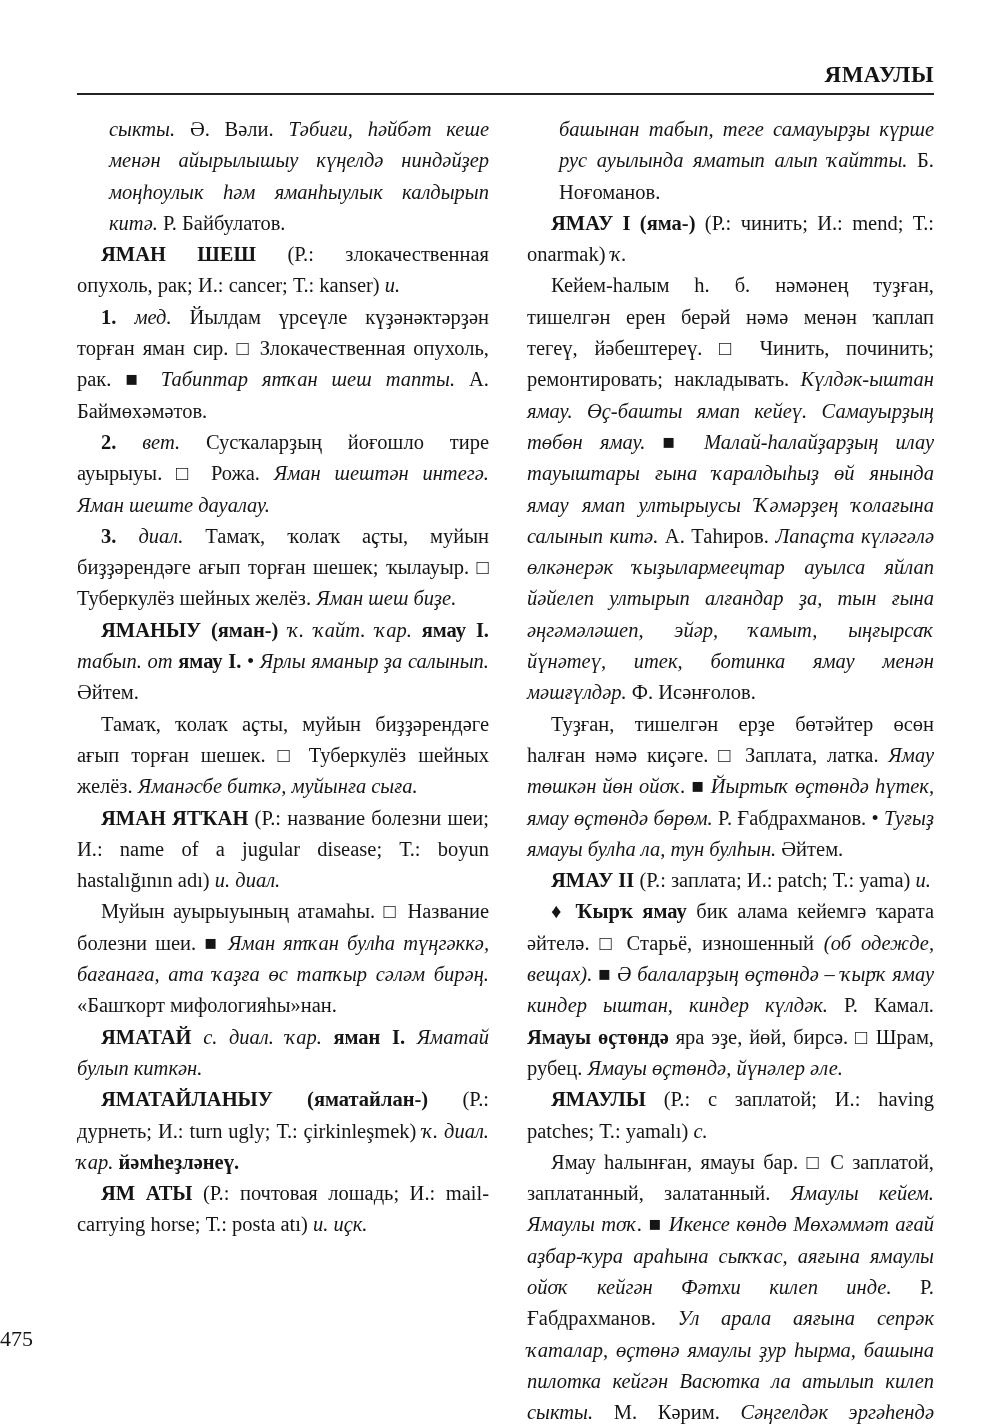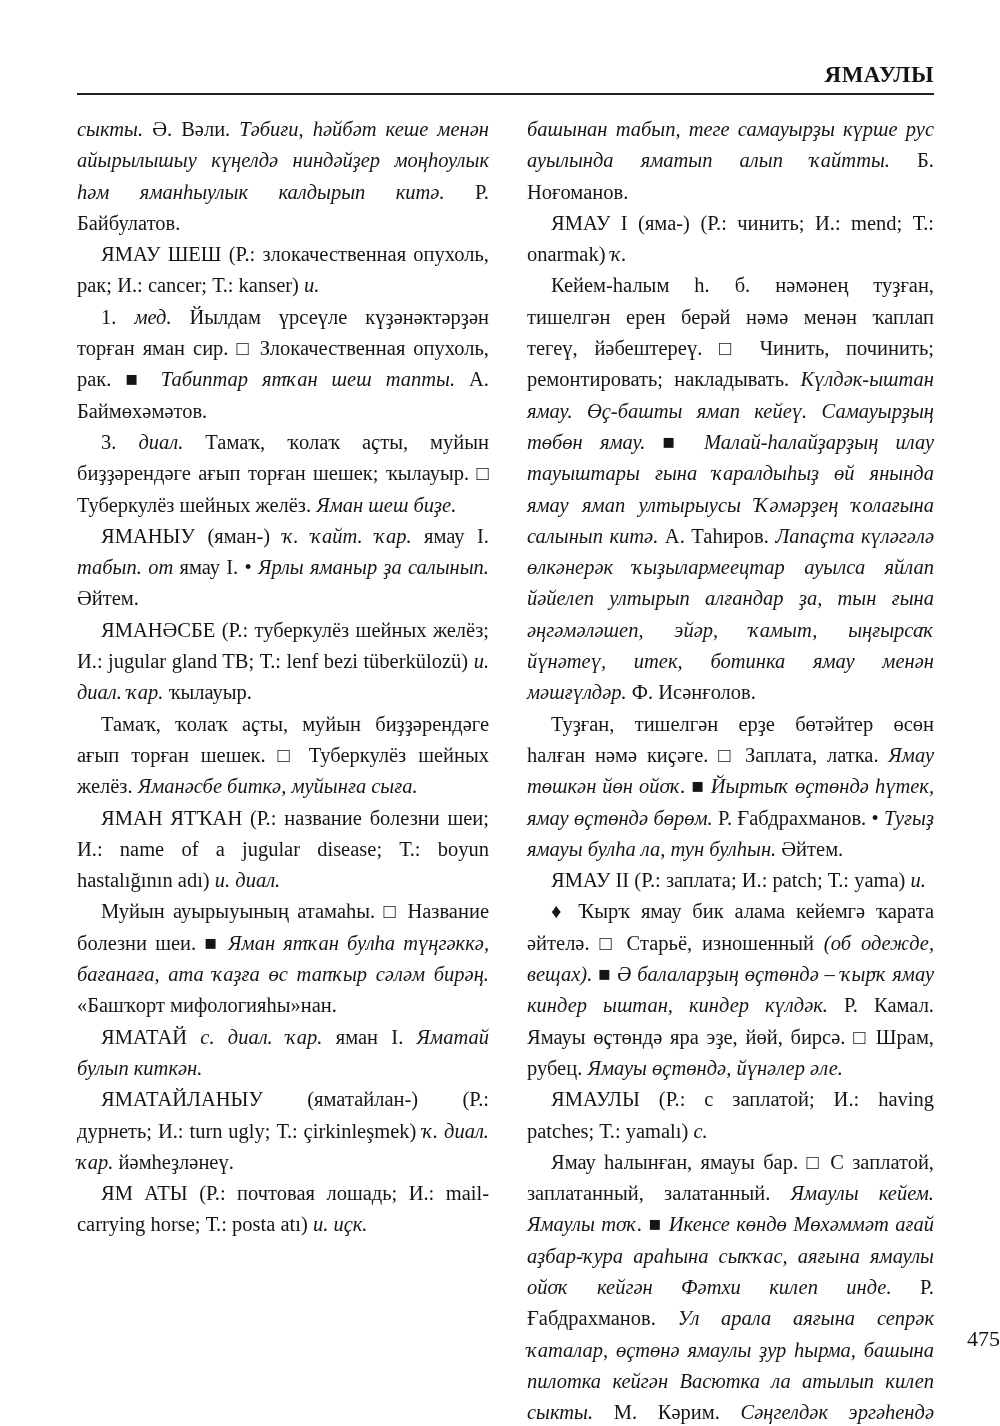--- a/index.html
+++ b/index.html
@@ -5,40 +5,40 @@
   html, body { margin: 0; padding: 0; background: #ffffff; }
   body { width: 1000px; height: 1426px; position: relative; overflow: hidden;
          font-family: "Liberation Serif", "DejaVu Serif", serif; color: #151515; }
   .header { position: absolute; left: 77px; top: 54px; width: 857px; height: 40px; }
   .running-head { position: absolute; right: 0; top: 8px; font-weight: bold; font-size: 23px; letter-spacing: 0.5px; }
   .rule { position: absolute; left: 0; right: 0; top: 39px; border-top: 2px solid #222; }
   .column { position: absolute; top: 114px; font-size: 20.5px; line-height: 31.3px; text-align: justify; }
   .col-left { left: 77px; width: 412px; }
   .col-right { left: 527px; width: 407px; }
   .para { margin: 0; text-indent: 24px; hyphens: manual; }
-  .para.cont { text-indent: 0; }
-  .para .b { font-weight: normal; }
+  .para.cont { text-indent: 0; margin-left: 32px; }
+  .para .b { font-weight: bold; }
   .para .i { font-style: italic; }
-  .page-number { position: absolute; left: 0; right: 0; top: 1326px; text-align: right; font-size: 22px; }
+  .page-number { position: absolute; left: 0; right: 0; top: 1326px; text-align: left; font-size: 22px; }
 </style>
 </head>
 <body>
 
 <div class="header">
   <div class="running-head">ЯМАУЛЫ</div>
   <div class="rule"></div>
 </div>
 
 <div class="column col-left">
     <p class="para cont"><span class="i">сыкты.</span><span> Ә. Вәли. </span><span class="i">Тәбиғи, һәйбәт кеше менән айырылышыу күңелдә ниндәйҙер моңһоулык һәм яманһыулык калдырып китә.</span><span> Р. Байбулатов.</span></p>
-    <p class="para"><span class="b">ЯМАУ ШЕШ</span><span> (Р.: злокачественная опухоль, рак; И.: cancer; Т.: kanser) </span><span class="i">и.</span></p>
+    <p class="para"><span class="b">ЯМАН ШЕШ</span><span> (Р.: злокачественная опухоль, рак; И.: cancer; Т.: kanser) </span><span class="i">и.</span></p>
     <p class="para"><span class="b">1. </span><span class="i">мед.</span><span> Йылдам үрсеүле күҙәнәктәрҙән торған яман сир. □ Злокачественная опухоль, рак. ■ </span><span class="i">Табиптар ятҡан шеш тапты.</span><span> А. Баймөхәмәтов.</span></p>
+    <p class="para"><span class="b">2. </span><span class="i">вет.</span><span> Сусҡаларҙың йоғошло тире ауырыуы. □ Рожа. </span><span class="i">Яман шештән интегә. Яман шеште дауалау.</span></p>
     <p class="para"><span class="b">3. </span><span class="i">диал.</span><span> Тамаҡ, ҡолаҡ аҫты, муйын биҙҙәрендәге ағып торған шешек; ҡылауыр. □ Туберкулёз шейных желёз. </span><span class="i">Яман шеш биҙе.</span></p>
     <p class="para"><span class="b">ЯМАНЫУ (яман-)</span><span class="i"> ҡ. ҡайт. ҡар.</span><span class="b"> ямау I.</span><span class="i"> табып. от</span><span class="b"> ямау I.</span><span> • </span><span class="i">Ярлы яманыр ҙа салынып.</span><span> Әйтем.</span></p>
-    <p class="para"><span class="b">ЯМАНӘСБЕ</span><span> (Р.: туберкулёз шейных желёз; И.: jugular gland TB; Т.: lenf bezi tüberkülozü) </span><span class="i">и. диал. ҡар.</span><span class="b"> ҡылауыр.</span></p>
     <p class="para"><span>Тамаҡ, ҡолаҡ аҫты, муйын биҙҙәрендәге ағып торған шешек. □ Туберкулёз шейных желёз. </span><span class="i">Яманәсбе биткә, муйынға сыға.</span></p>
     <p class="para"><span class="b">ЯМАН ЯТҠАН</span><span> (Р.: название болезни шеи; И.: name of a jugular disease; Т.: boyun hastalığının adı) </span><span class="i">и. диал.</span></p>
     <p class="para"><span>Муйын ауырыуының атамаһы. □ Название болезни шеи. ■ </span><span class="i">Яман ятҡан булһа түңгәккә, бағанаға, ата ҡаҙға өс тапҡыр сәләм бирәң.</span><span> «Башҡорт мифологияһы»нан.</span></p>
     <p class="para"><span class="b">ЯМАТАЙ</span><span class="i"> с. диал. ҡар.</span><span class="b"> яман I.</span><span class="i"> Яматай булып киткән.</span></p>
     <p class="para"><span class="b">ЯМАТАЙЛАНЫУ (яматайлан-)</span><span> (Р.: дурнеть; И.: turn ugly; Т.: çirkinleşmek) </span><span class="i">ҡ. диал. ҡар.</span><span class="b"> йәмһеҙләнеү.</span></p>
     <p class="para"><span class="b">ЯМ АТЫ</span><span> (Р.: почтовая лошадь; И.: mail-carrying horse; Т.: posta atı) </span><span class="i">и. иҫк.</span></p>
   </div>
 <div class="column col-right">
     <p class="para cont"><span class="i">башынан табып, теге самауырҙы күрше рус ауылында яматып алып ҡайтты.</span><span> Б. Ноғоманов.</span></p>
     <p class="para"><span class="b">ЯМАУ I (яма-)</span><span> (Р.: чинить; И.: mend; Т.: onarmak) </span><span class="i">ҡ.</span></p>

